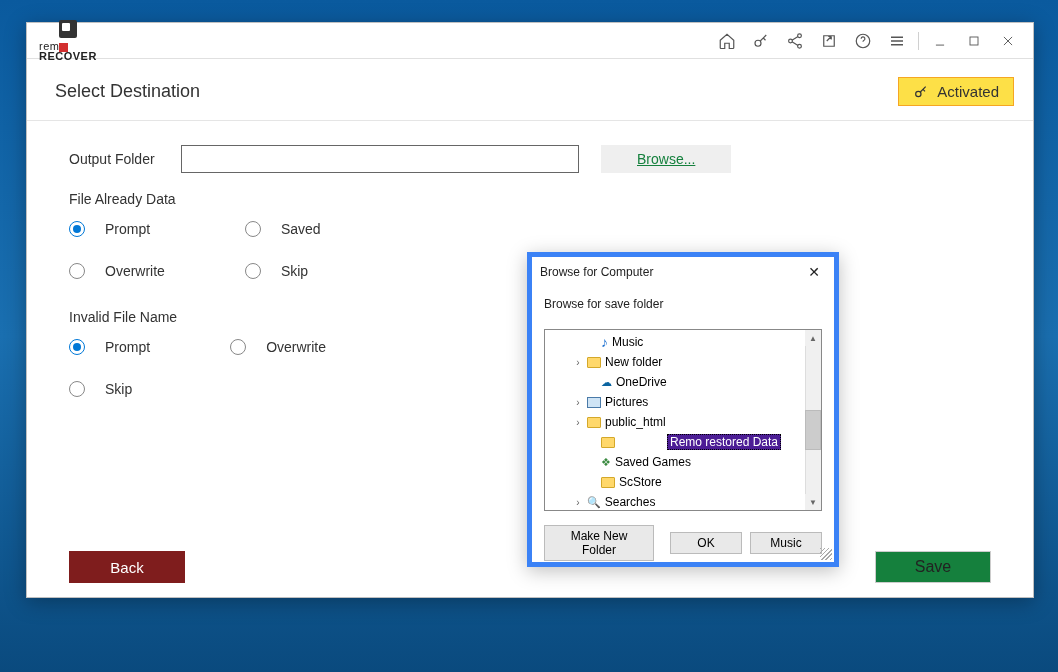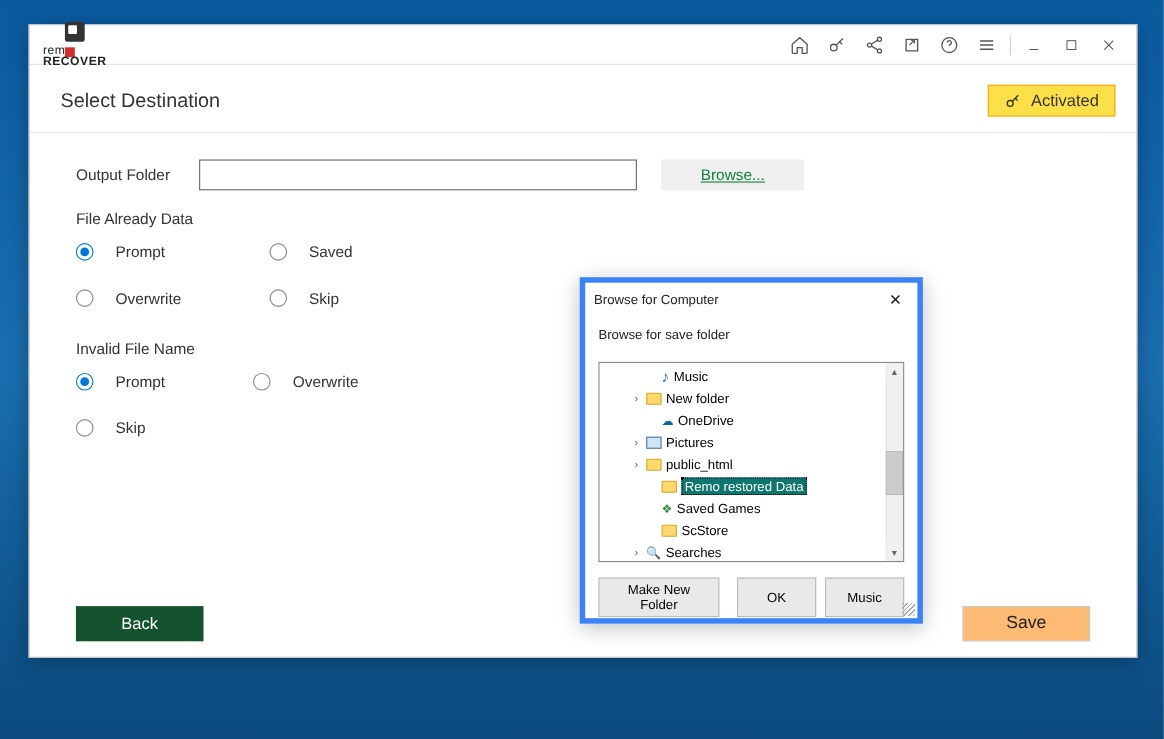--- a/index.html
+++ b/index.html
@@ -25,46 +25,46 @@
 .textfield { width: 398px; height: 28px; border: 1px solid #666; padding: 2px 6px; font-size:13px; }
 .browse-btn { margin-left: 22px; background:#efefef; border:none; padding:6px 36px; font-size:14px; cursor:pointer; color:#15803d;text-decoration:underline; }
 .section-lbl { font-size:14px; color:#333; margin: 14px 0 14px 0; }
 .radio-grid { display:flex; gap:80px; }
 .radio-col { display:flex; flex-direction:column; gap:26px; }
 .radio { display:flex; align-items:center; gap:20px; font-size:14px; cursor:pointer; }
 .rcircle { width:16px; height:16px; border-radius:50%; border: 1.8px solid #888; display:flex; align-items:center; justify-content:center; flex-shrink:0; }
 .rcircle.sel { border-color: #0078d7; }
 .rcircle.sel::after { content:''; width:8px; height:8px; border-radius:50%; background:#0078d7; }
 .bottom-btns { position:absolute; bottom: 14px; left:0; right:0; padding: 0 42px; display:flex; justify-content: space-between; }
-.btn-primary { background:#14532d; color:#fff; border:none; padding: 6px 28px; font-size:15px; cursor:pointer; min-width:116px; }
-.btn-secondary { background:#fdba74; color:#222; border:1px solid #ccc; padding: 6px 28px; font-size:16px; cursor:pointer; min-width:116px; }
+.btn-primary { background:#7f1d1d; color:#fff; border:none; padding: 6px 28px; font-size:15px; cursor:pointer; min-width:116px; }
+.btn-secondary { background:#15803d; color:#222; border:1px solid #ccc; padding: 6px 28px; font-size:16px; cursor:pointer; min-width:116px; }
 
 
 .browse-dlg { position: absolute; top: 252px; left: 527px; width: 312px; height: 315px; background:#fff; border: 5px solid #3b82f6; box-shadow: 0 4px 18px rgba(0,0,0,0.25); font-size: 12px; }
 .dlg-title { padding: 5px 8px; display:flex; align-items:center; font-size: 12px; color:#222; }
 .dlg-close { margin-left:auto; cursor:pointer; padding:2px 6px; font-size:14px; }
 .dlg-sub { padding: 10px 12px 8px; font-size:12px; color:#222; }
 .tree-container { margin: 10px 12px 10px 12px; border: 1px solid #888; height: 182px; overflow:hidden; position:relative; }
 .tree { padding: 2px 0; overflow-y: auto; height:100%; }
 .tree-item { display:flex; align-items:center; height:20px; padding-left: 32px; font-size:12px; gap:4px; white-space: nowrap; }
 .tree-item.indent0 { padding-left: 28px; }
 .tree-item.indent1 { padding-left: 42px; }
 .tree-item .expander { width:10px; text-align:center; color:#666; font-size:10px; cursor:pointer; }
 .folder-icon { width:14px; height:11px; background:#ffd86b; border:1px solid #d4a82a; border-radius:1px; flex-shrink:0; }
 .music-icon { color:#1b6fd0; font-size:14px; }
 .onedrive-icon { color:#0a64a0; font-size:11px; }
 .games-icon { color:#3a8a40; font-size:11px; }
 .search-icon-t { color:#4a7aa8; font-size:11px; }
 .pictures-icon { width:14px; height:11px; border:1px solid #4a7aa8; background:#cfe4f5; flex-shrink:0; }
 .tree-item.selected { }
-.sel-highlight { background:#0f766e; color:#fff; border:1px dotted #000; padding: 0 2px; }
+.sel-highlight { background:#4c1d95; color:#fff; border:1px dotted #000; padding: 0 2px; margin-left: 48px; }
 .scroll-thumb { position:absolute; right:0; top:80px; width:16px; height:40px; background:#ccc; border:1px solid #bbb; }
 .scroll-track { position:absolute; right:0; top:0; width:16px; height:100%; background:#f0f0f0; border-left:1px solid #ddd; }
 .scroll-arrow { position:absolute; right:0; width:16px; height:16px; background:#f0f0f0; display:flex; align-items:center; justify-content:center; font-size:8px; color:#666; }
-.dlg-btns { display:flex; gap: 8px; padding: 4px 12px 8px; }
+.dlg-btns { display:flex; gap: 8px; padding: 4px 12px 8px; align-items:center; }
 .dlg-btn { background:#e9e9e9; border:1px solid #bbb; padding: 3px 12px; font-size:12px; cursor:pointer; min-width:72px; }
 .dlg-spacer { flex:1; }
 .resize-grip { position:absolute; right:2px; bottom:2px; width:12px; height:12px; background: repeating-linear-gradient(135deg, #aaa 0, #aaa 1px, transparent 1px, transparent 3px); }
 </style>
 </head>
 <body>
 
 <div class="app-window">
   <div class="titlebar">
     <div class="logo">

